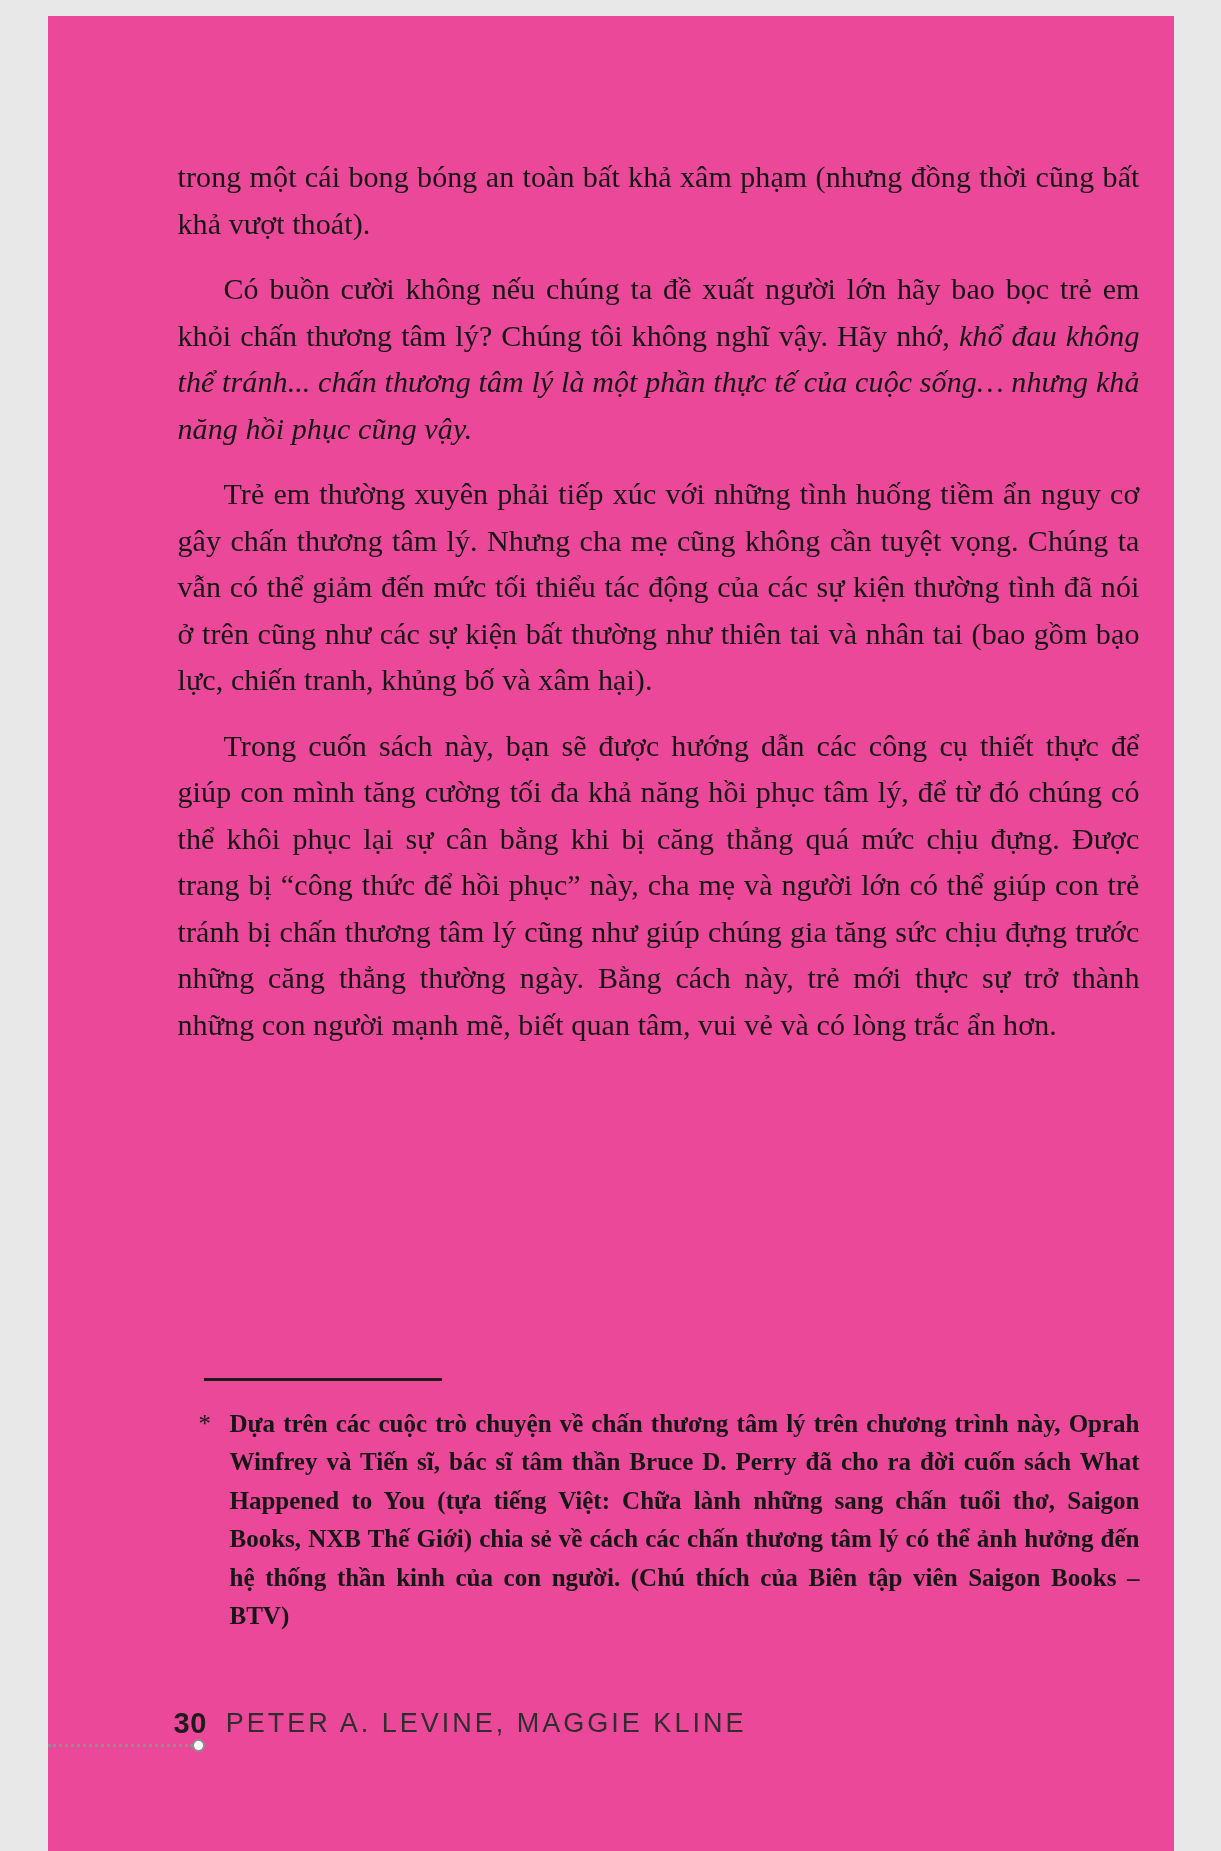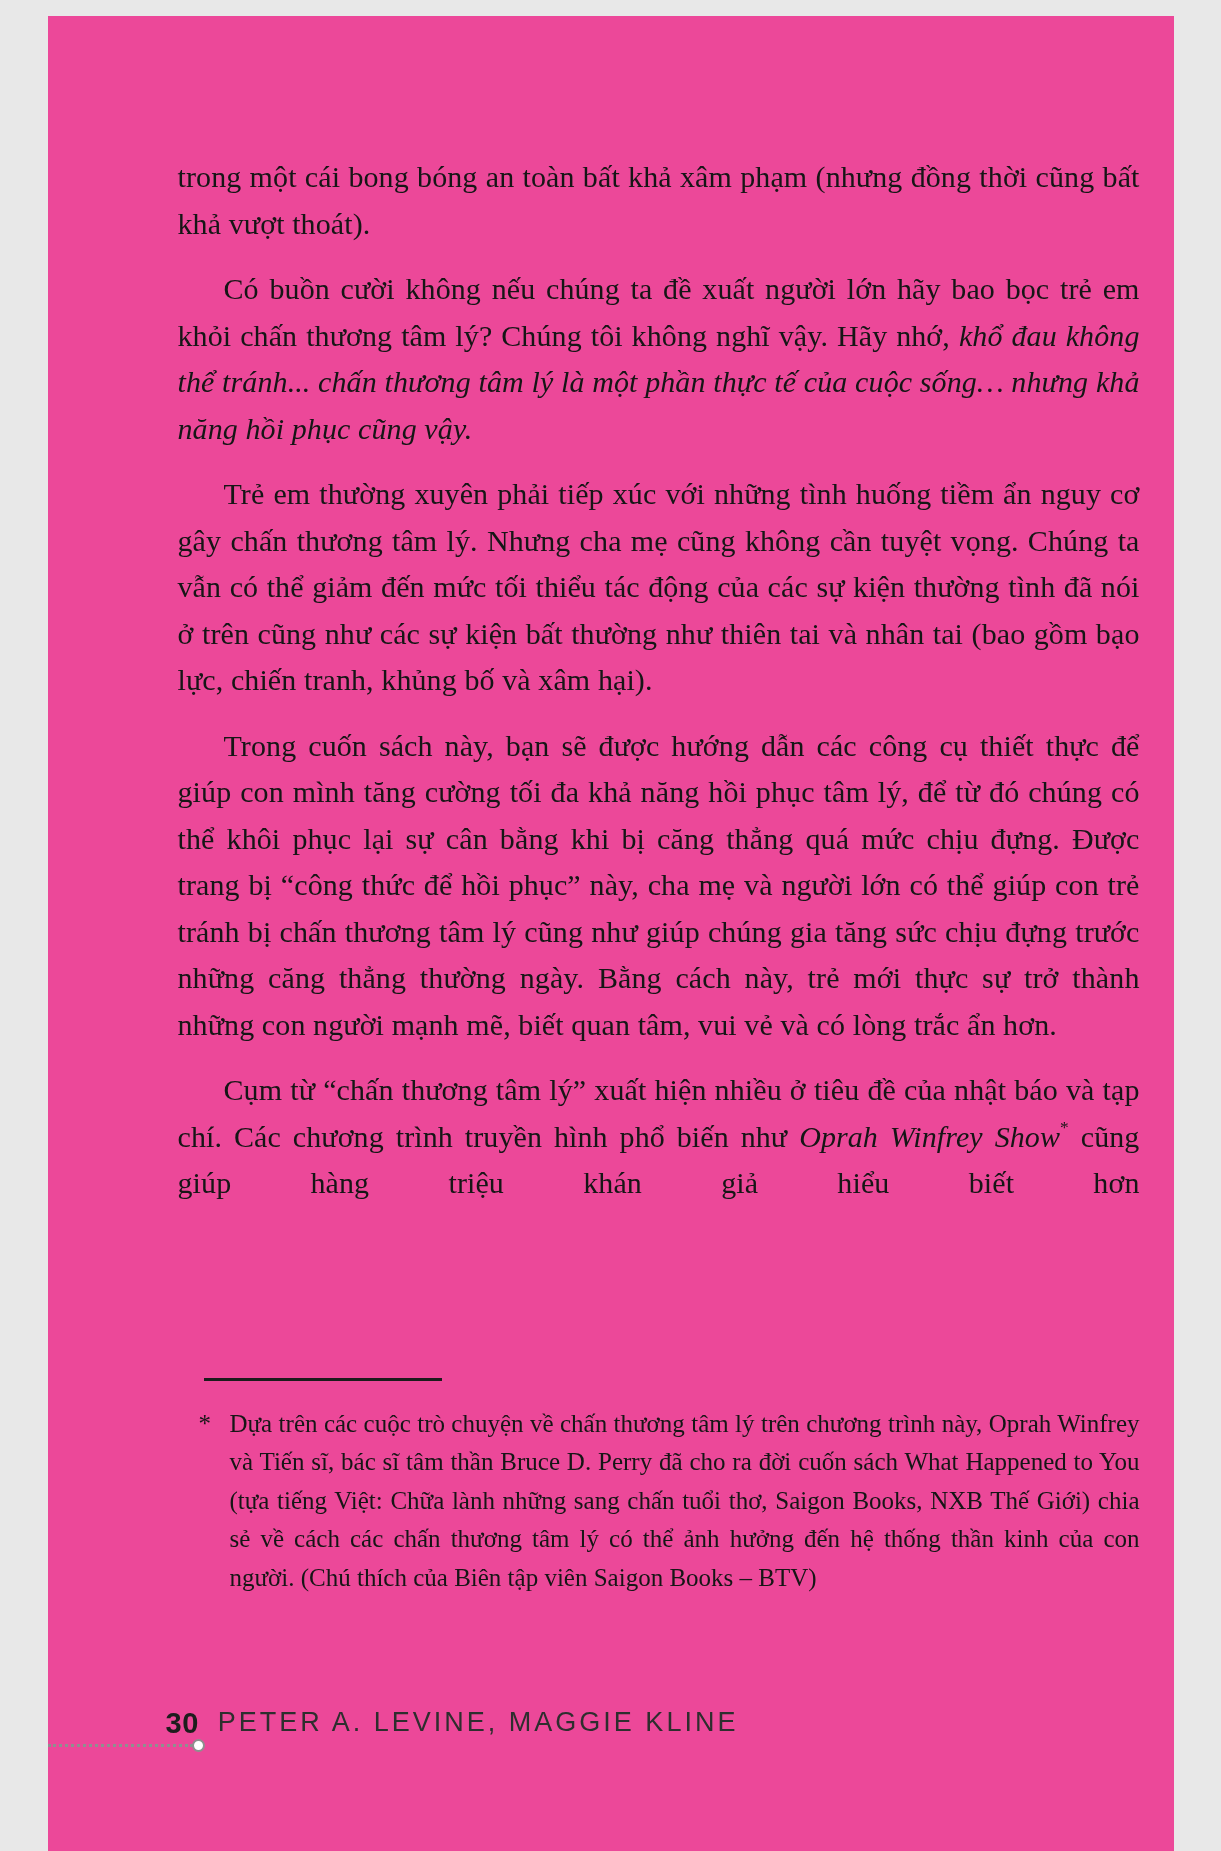--- a/index.html
+++ b/index.html
@@ -55,27 +55,28 @@
   }
   .fn-marker {
     width: 52px;
     box-sizing: border-box;
     padding-left: 21px;
     flex: 0 0 auto;
   }
   .fn-text {
     flex: 1 1 auto;
     text-align: justify;
+    font-weight: bold;
   }
   .page-footer {
     position: absolute;
-    left: 118px;
+    left: 126px;
     top: 1691px;
     display: flex;
-    align-items: flex-start;
+    align-items: center;
     font-family: "Liberation Sans", "DejaVu Sans", sans-serif;
     white-space: nowrap;
   }
   .page-number {
     font-size: 29px;
     font-weight: 700;
     color: #1d1d1d;
     letter-spacing: 0.5px;
   }
   .authors {
@@ -127,23 +128,20 @@
     </p>
 
     <p class="para">
       <span>Trẻ em thường xuyên phải tiếp xúc với những tình huống tiềm ẩn nguy cơ gây chấn thương tâm lý. Nhưng cha mẹ cũng không cần tuyệt vọng. Chúng ta vẫn có thể giảm đến mức tối thiểu tác động của các sự kiện thường tình đã nói ở trên cũng như các sự kiện bất thường như thiên tai và nhân tai (bao gồm bạo lực, chiến tranh, khủng bố và xâm hại).</span>
     </p>
 
     <p class="para">
       <span>Trong cuốn sách này, bạn sẽ được hướng dẫn các công cụ thiết thực để giúp con mình tăng cường tối đa khả năng hồi phục tâm lý, để từ đó chúng có thể khôi phục lại sự cân bằng khi bị căng thẳng quá mức chịu đựng. Được trang bị “công thức để hồi phục” này, cha mẹ và người lớn có thể giúp con trẻ tránh bị chấn thương tâm lý cũng như giúp chúng gia tăng sức chịu đựng trước những căng thẳng thường ngày. Bằng cách này, trẻ mới thực sự trở thành những con người mạnh mẽ, biết quan tâm, vui vẻ và có lòng trắc ẩn hơn.</span>
     </p>
 
-    <p class="para full-last">
-      <span>Cụm từ “chấn thương tâm lý” xuất hiện nhiều ở tiêu đề của nhật báo và tạp chí. Các chương trình truyền hình phổ biến như </span><span class="it">Oprah Winfrey Show</span><sup class="fn-ref">*</sup><span> cũng giúp hàng triệu khán giả hiểu biết hơn</span>
-    </p>
 
   </main>
 
   <section class="footnote-block">
     <div class="footnote-rule"></div>
     <div class="footnote">
       <span class="fn-marker">*</span>
       <span class="fn-text">Dựa trên các cuộc trò chuyện về chấn thương tâm lý trên chương trình này, Oprah Winfrey và Tiến sĩ, bác sĩ tâm thần Bruce D. Perry đã cho ra đời cuốn sách What Happened to You (tựa tiếng Việt: Chữa lành những sang chấn tuổi thơ, Saigon Books, NXB Thế Giới) chia sẻ về cách các chấn thương tâm lý có thể ảnh hưởng đến hệ thống thần kinh của con người. (Chú thích của Biên tập viên Saigon Books – BTV)</span>
     </div>
   </section>

